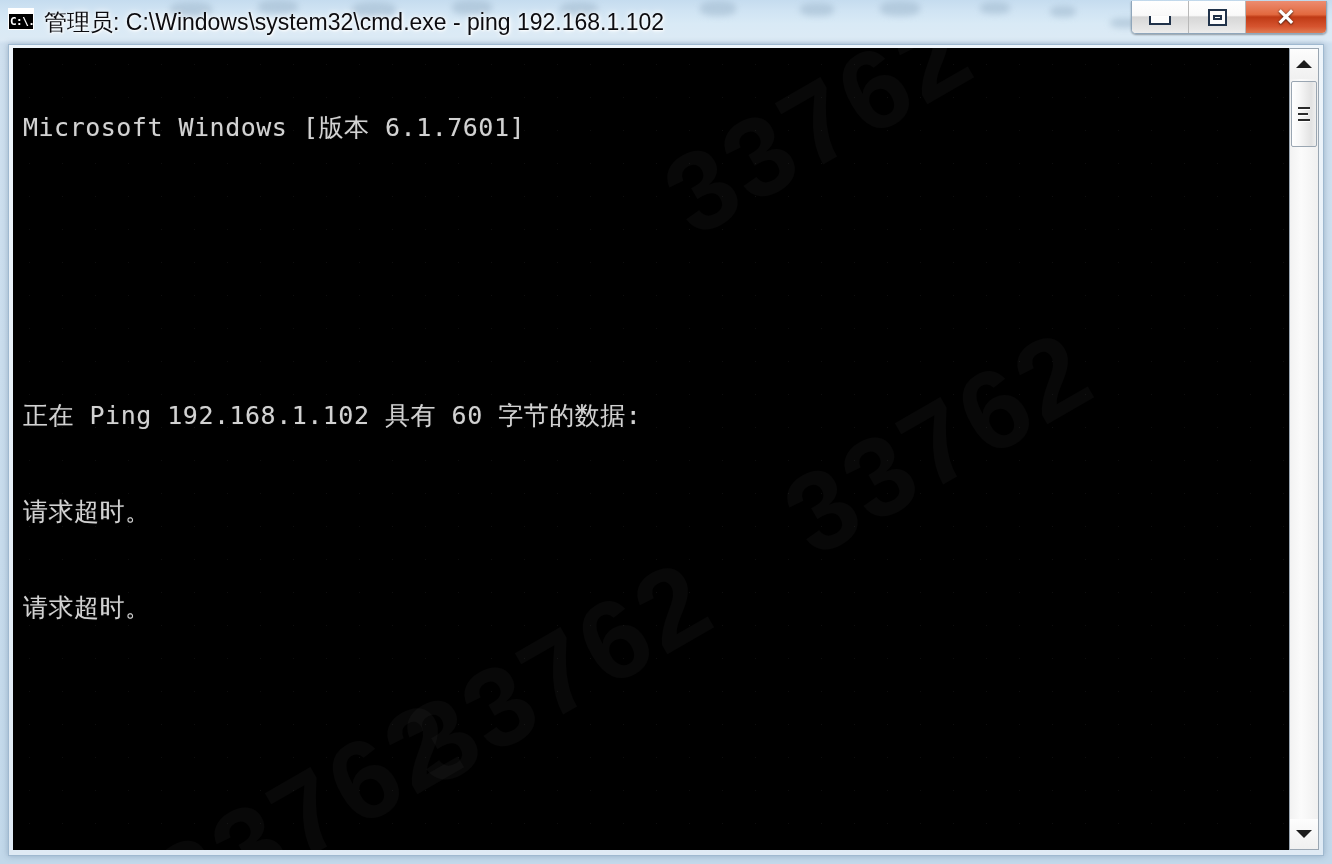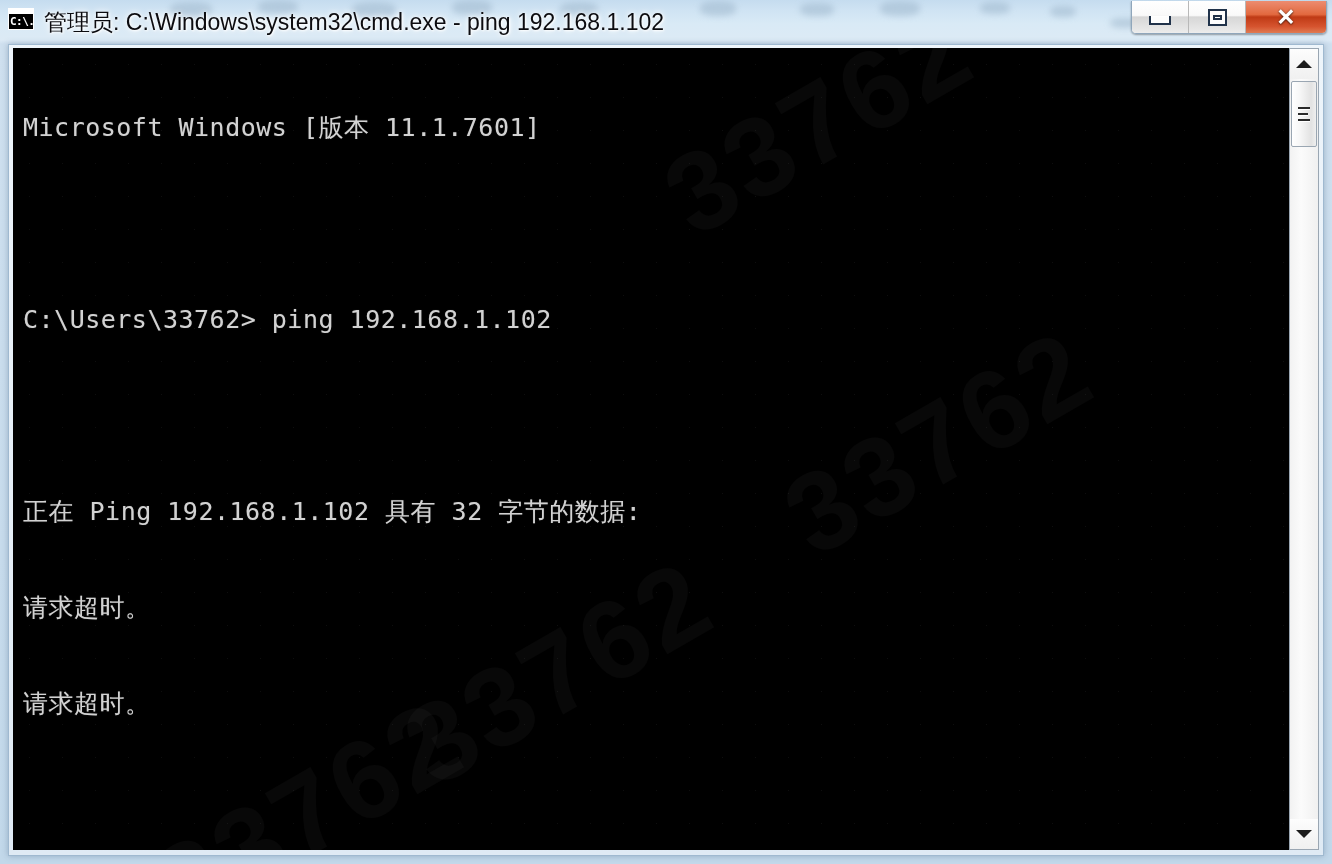--- a/index.html
+++ b/index.html
@@ -325,25 +325,24 @@
       <div class="dot-grid"></div>
 
       <div class="watermark">
         <div class="wm-item" style="left:760px; top:330px;">33762</div>
         <div class="wm-item" style="left:380px; top:560px;">33762</div>
         <div class="wm-item" style="left:130px; top:700px;">33762</div>
         <div class="wm-item" style="left:640px; top:10px;">33762</div>
       </div>
 
       <div class="console-text">
-        <div class="line">Microsoft Windows [版本 11.1.7601]</div>
+        <div class="line">Microsoft Windows [版本 6.1.7601]</div>
         <div class="line blank"></div>
-        <div class="line">C:\Users\33762&gt; ping 192.168.1.102</div>
         <div class="line blank"></div>
-        <div class="line">正在 Ping 192.168.1.102 具有 32 字节的数据:</div>
+        <div class="line">正在 Ping 192.168.1.102 具有 60 字节的数据:</div>
         <div class="line">请求超时。</div>
         <div class="line">请求超时。</div>
         
       </div>
     </div>
 
     <div class="scrollbar">
       <div class="sb-btn up">
         <span class="sb-arrow-up"></span>
       </div>

